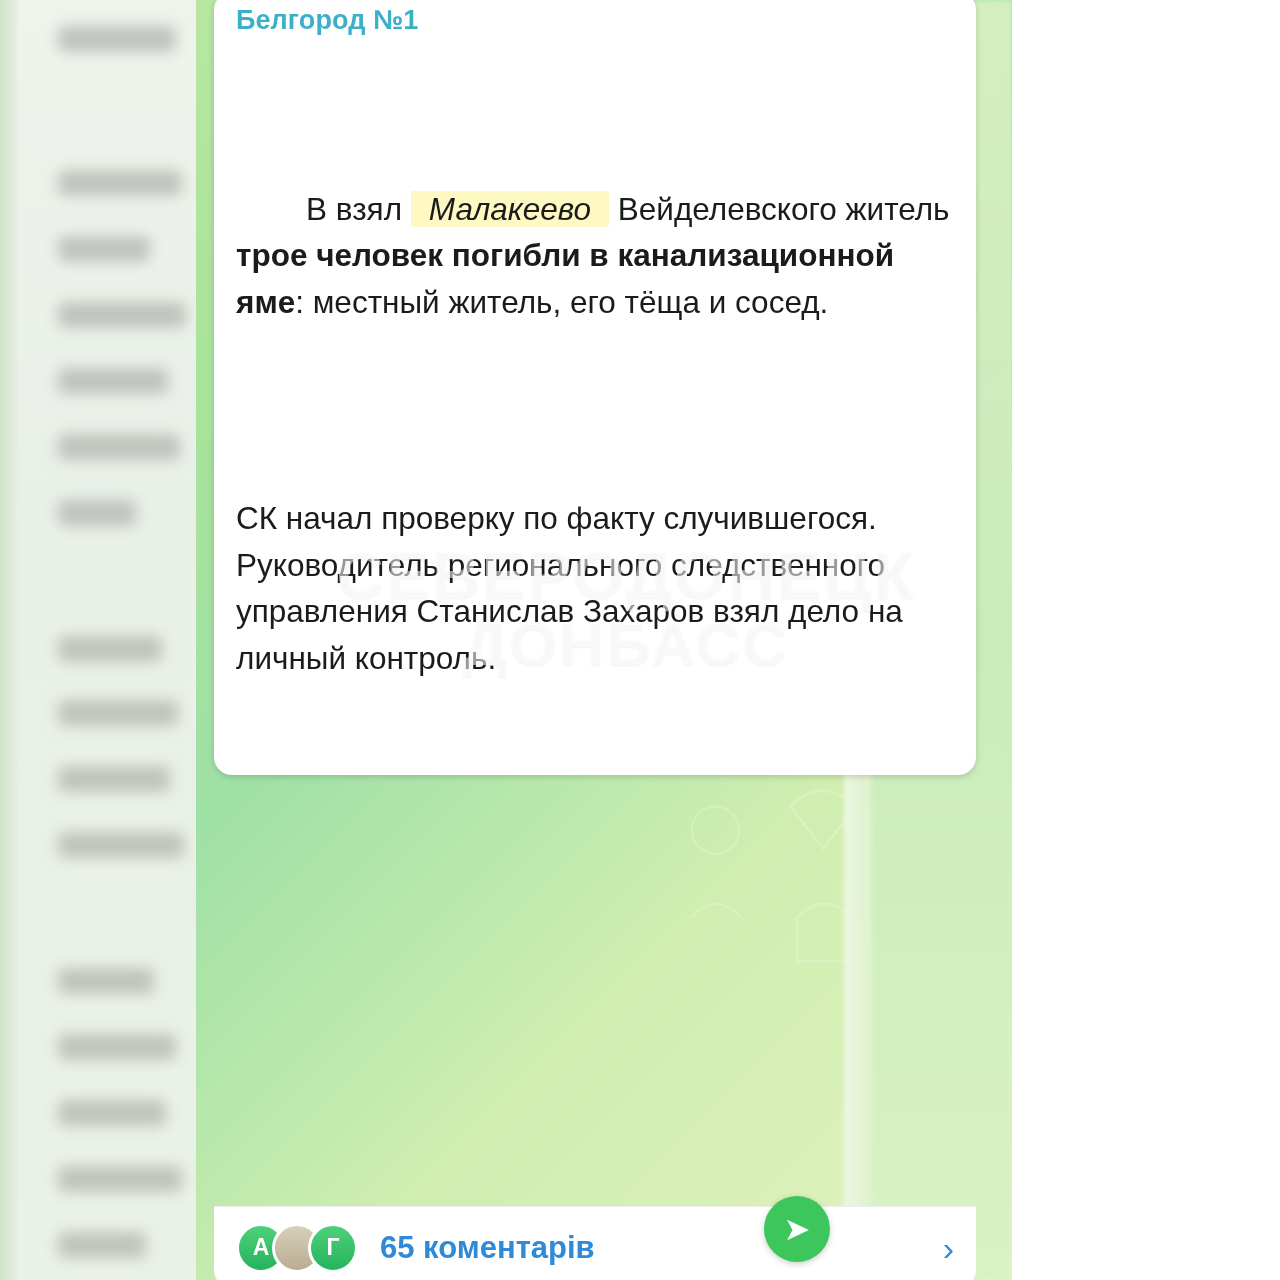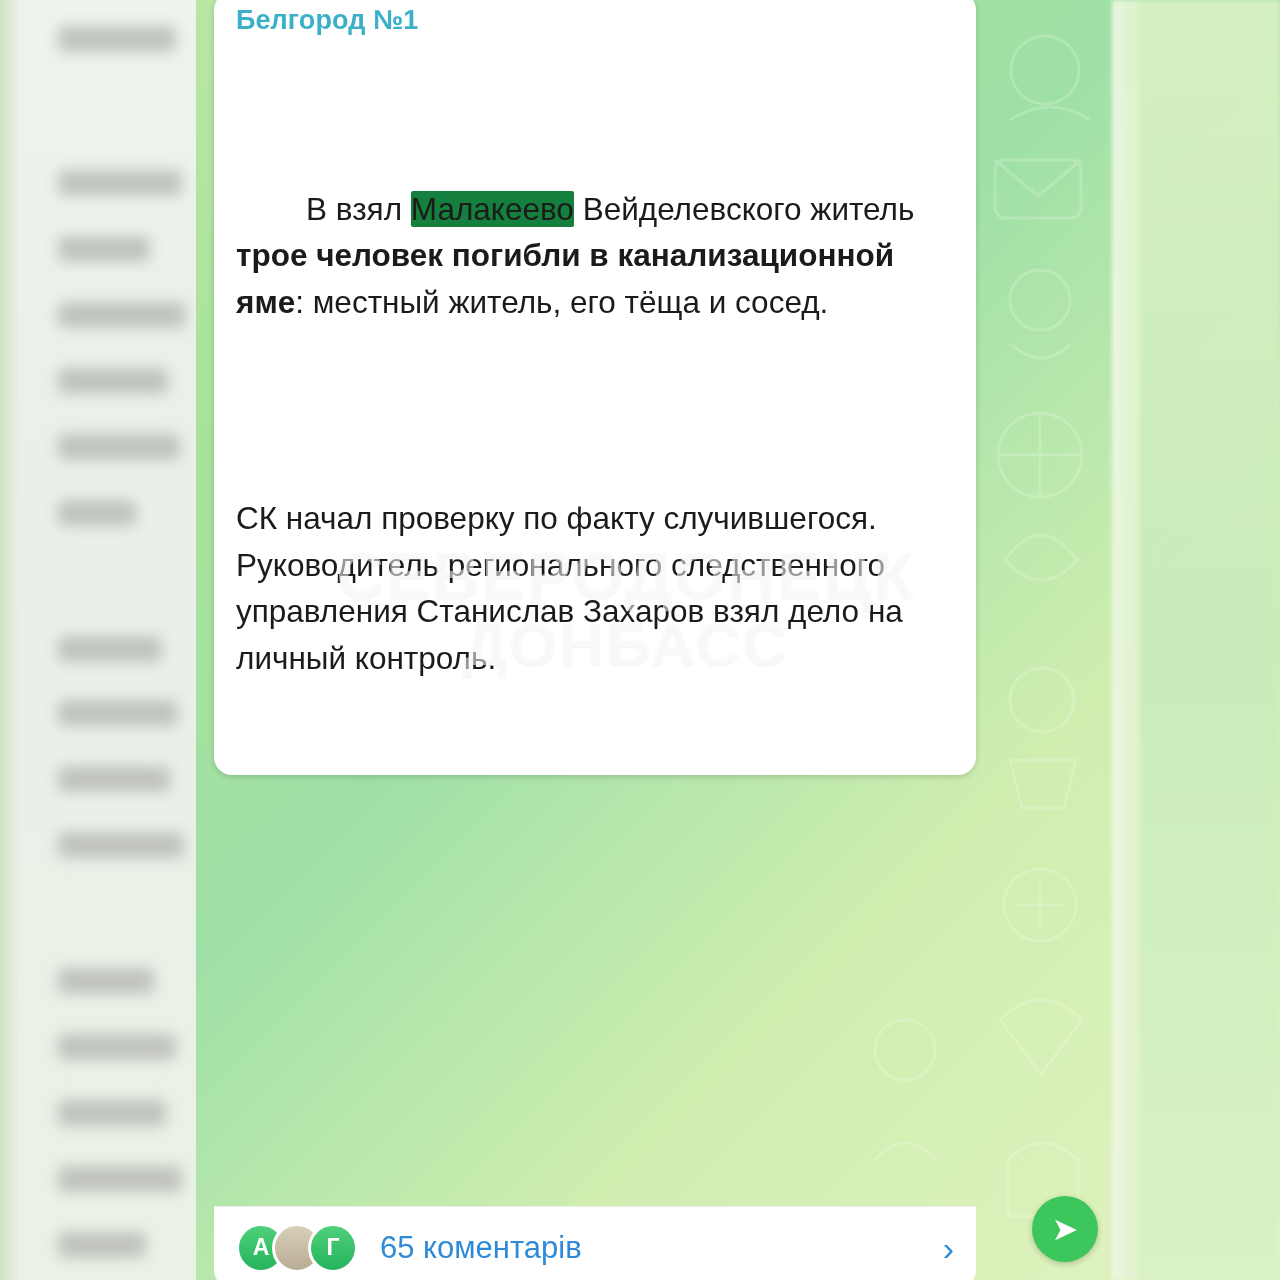--- a/index.html
+++ b/index.html
@@ -6,21 +6,21 @@
     margin: 0;
     padding: 0;
     width: 1280px;
     height: 1280px;
     overflow: hidden;
     font-family: "Liberation Sans", sans-serif;
   }
 
   #app {
     position: relative;
-    width: 1280px;
+    width: 1012px;
     height: 1280px;
     background: linear-gradient(135deg, #bfe8a8 0%, #a9e39a 25%, #9fe0a6 45%, #cfeeb0 70%, #e2f3c0 100%);
     overflow: hidden;
   }
 
   
   .doodles {
     position: absolute;
     inset: 0;
     opacity: 0.22;
@@ -87,23 +87,24 @@
 
   .msg-text {
     color: #1b1b1b;
     font-size: 31.5px;
     line-height: 1.48;
     white-space: pre-wrap;
     word-wrap: break-word;
   }
   .msg-text b { font-weight: 700; }
   .hl {
-    background: #15803d;
+    background: #fef9c3;
     border-radius: 2px;
-    padding: 0 0;
+    padding: 0 18px;
+    font-style: italic;
   }
   .para { margin: 0 0 30px 0; }
   .para:last-child { margin-bottom: 0; }
 
   
   .comments-bar {
     position: absolute;
     left: 214px;
     top: 1206px;
     width: 762px;
@@ -127,21 +128,21 @@
     box-sizing: border-box;
   }
   .avatar:first-child { margin-left: 0; }
   .a1 { background: linear-gradient(180deg,#4fd07a,#25b35c); }
   .a2 { background: linear-gradient(180deg,#d7cfb8,#b9ad93); }
   .a3 { background: linear-gradient(180deg,#4fd07a,#25b35c); }
 
   .comments-label {
     color: #2f8ad8;
     font-size: 31px;
-    font-weight: 400;
+    font-weight: 700;
     margin-left: 22px;
   }
   .chev {
     margin-left: auto;
     color: #2f8ad8;
     font-size: 34px;
     font-weight: 400;
     line-height: 1;
   }
 

